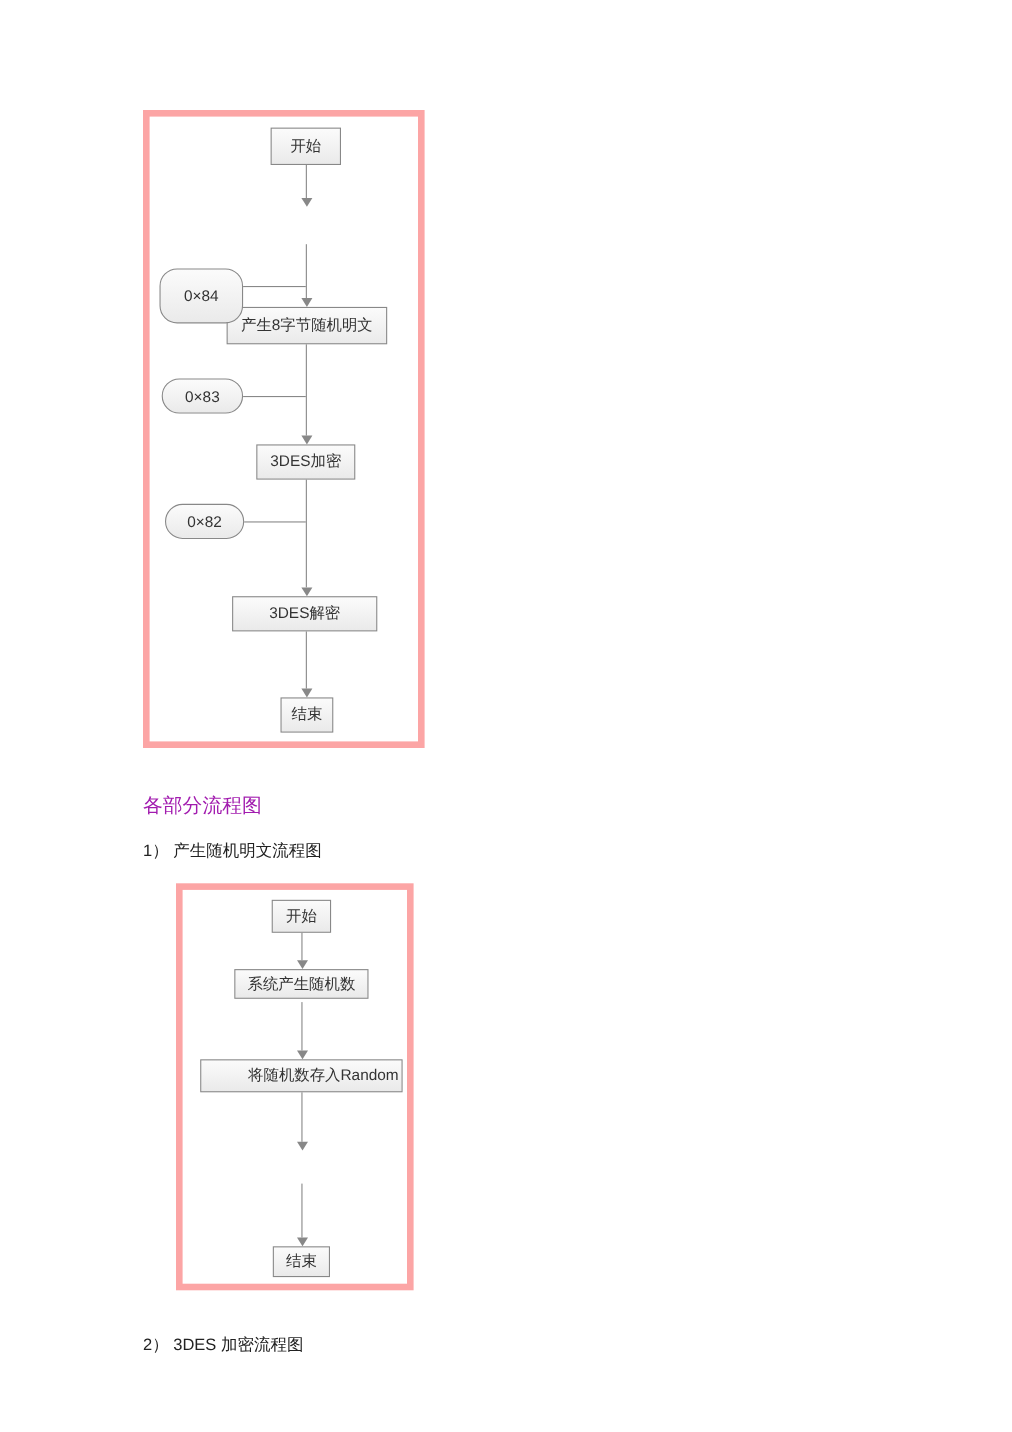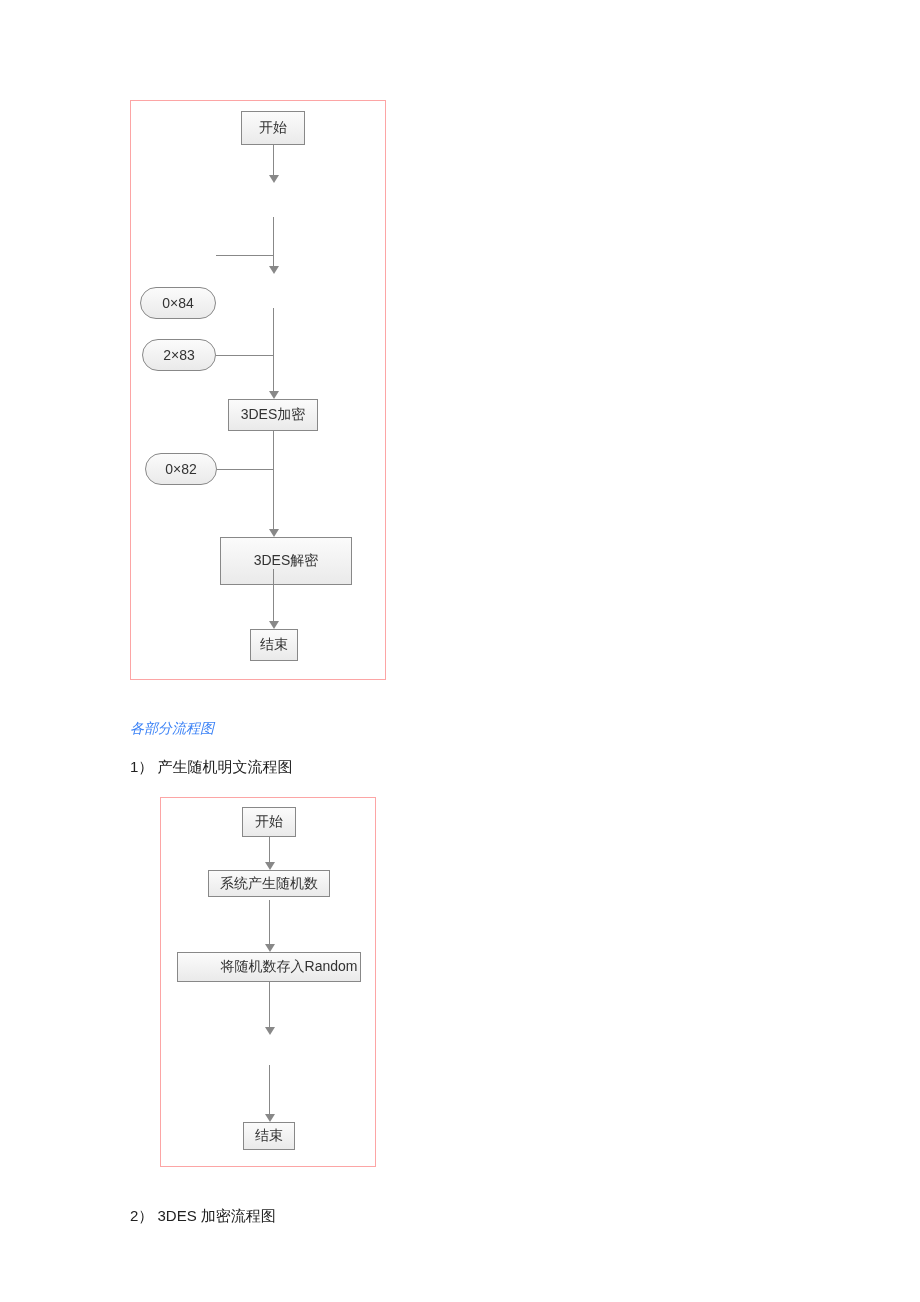--- a/index.html
+++ b/index.html
@@ -4,21 +4,21 @@
   <style>
     * { box-sizing: border-box; margin: 0; padding: 0; }
     body {
       background: #ffffff;
       font-family: "Microsoft YaHei", "SimSun", sans-serif;
       font-size: 14px;
       color: #000;
       padding: 100px 120px 60px 130px;
     }
     .flowchart-container {
-      border: 1px solid #fca5a5;
+      border: 6px solid #fca5a5;
       background: #fff;
       position: relative;
       margin-bottom: 40px;
     }
     .flow1 { width: 256px; height: 580px; margin-left: 0; }
     .flow2 { width: 216px; height: 370px; margin-left: 30px; }
     .node {
       position: absolute;
       border: 1px solid #888;
       background: linear-gradient(#fbfbfb, #eaeaea);
@@ -44,47 +44,50 @@
       position: absolute;
       background: #888;
     }
     .arrow-head {
       position: absolute;
       width: 0; height: 0;
       border-left: 5px solid transparent;
       border-right: 5px solid transparent;
       border-top: 8px solid #888;
     }
-    .text-block { margin: 30px 0 20px 0; font-size: 14px; color: #3b82f6; font-style: italic; }
+    .text-block { margin: 30px 0 20px 0; font-size: 18px; color: #a21caf; }
     .sub-heading { margin: 0 0 20px 0; font-size: 15px; color: #222; }
     .sub-heading2 { margin: 25px 0 10px 0; font-size: 15px; color: #222; }
   </style>
 </head>
 <body>
 
 <div class="flowchart-container flow1">
 
   <div class="node" style="left:110px; top:10px; width:64px; height:34px;">
     <span>开始</span>
   </div>
+  <div class="node" style="left:70px; top:173px; width:146px; height:34px;">
+    <span>产生8字节随机明文</span>
+  </div>
   <div class="node" style="left:97px; top:298px; width:90px; height:32px;">
     <span>3DES加密</span>
   </div>
-  <div class="node" style="left:89px; top:436px; width:132px; height:48px;">
+  <div class="node" style="left:75px; top:436px; width:132px; height:32px;">
     <span>3DES解密</span>
   </div>
   <div class="node" style="left:119px; top:528px; width:48px; height:32px;">
     <span>结束</span>
   </div>
 
-  <div class="pill" style="left:9px; top:138px; width:76px; height:32px;margin-top:48px;">
+  <div class="pill" style="left:9px; top:138px; width:76px; height:50px;">
     <span>0×84</span>
   </div>
   <div class="pill" style="left:11px; top:238px; width:74px; height:32px;">
-    <span>2×83</span>
+    <span>0×83</span>
   </div>
   <div class="pill" style="left:14px; top:352px; width:72px; height:32px;">
     <span>0×82</span>
   </div>
 
   <div class="arrow-line" style="left:85px; top:154px; width:57px; height:1px;"></div>
   <div class="arrow-line" style="left:85px; top:254px; width:57px; height:1px;"></div>
   <div class="arrow-line" style="left:86px; top:368px; width:56px; height:1px;"></div>
 
   <div class="arrow-line" style="left:142px; top:44px; width:1px; height:30px;"></div>

